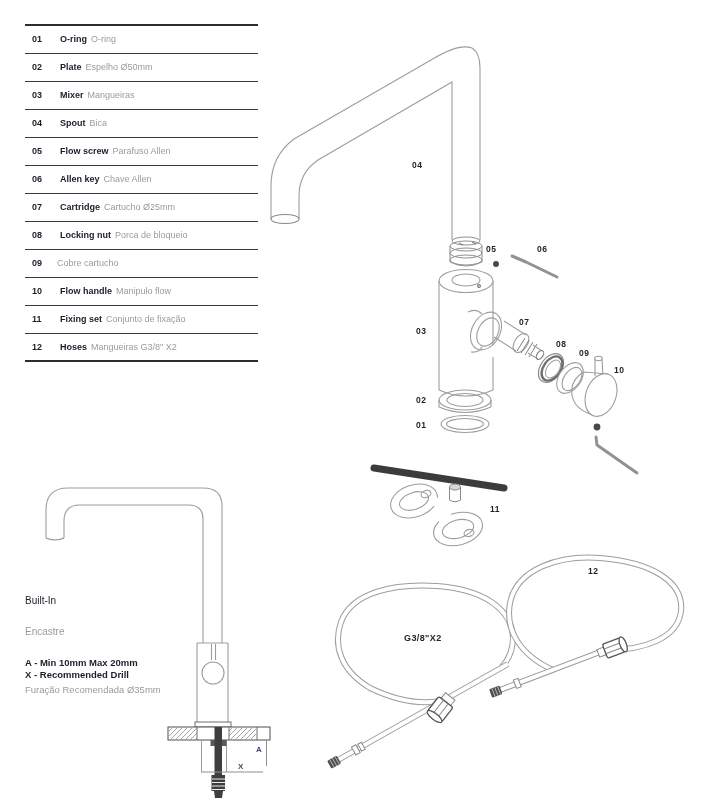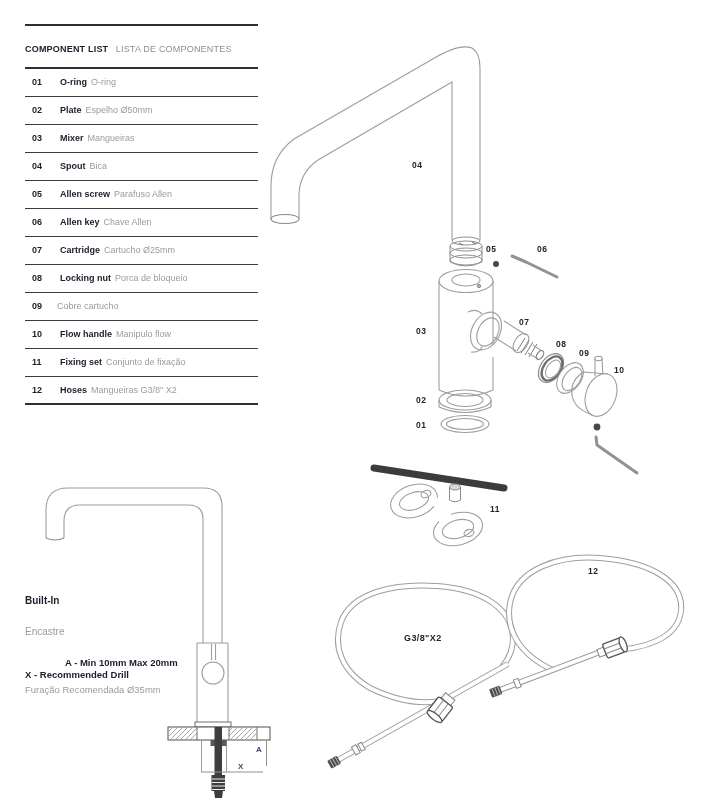--- a/index.html
+++ b/index.html
@@ -18,23 +18,23 @@
   .crow .en{font-size:9px;font-weight:bold;color:#1d1d2b;margin-left:7px;}
   .crow .pt{font-size:9px;color:#9b9b9d;margin-left:4px;}
 
   
   .plabel{position:absolute;font-size:8.5px;font-weight:bold;color:#23232f;letter-spacing:.4px;}
   .hose-spec{position:absolute;font-size:9px;font-weight:bold;color:#23232f;letter-spacing:.4px;}
   .dim-label{position:absolute;font-size:8px;font-weight:bold;color:#3f4d6d;}
 
   
   .builtin-text{position:absolute;left:25px;top:595px;width:190px;}
-  .bi-title{font-size:10px;font-weight:bold;color:#1d1d2b;}
+  .bi-title{font-size:10px;font-weight:normal;color:#1d1d2b;}
   .bi-sub{font-size:10px;color:#9b9b9d;margin-top:20px;}
-  .bi-dim-a{font-size:9.5px;font-weight:bold;color:#1d1d2b;margin-top:20px;margin-left:40px;}
+  .bi-dim-a{font-size:9.5px;font-weight:bold;color:#1d1d2b;margin-top:20px;}
   .bi-dim-x{font-size:9.5px;font-weight:bold;color:#1d1d2b;margin-top:1px;}
   .bi-dim-x-pt{font-size:9.5px;color:#9b9b9d;margin-top:4px;}
 </style>
 </head>
 <body>
 
 <div class="page">
 
   <svg class="art" viewBox="0 0 708 800" xmlns="http://www.w3.org/2000/svg">
     <defs>
@@ -214,24 +214,20 @@
       <rect x="211.5" y="775" width="13.5" height="16" fill="#3e3e40"></rect>
       <path d="M212,779 H225 M212,782.5 H225 M212,786 H225 M212,789.5 H225" stroke="#ffffff" stroke-width="0.9"></path>
       <path d="M214,791 L223,791 L222,798 L215,798 Z" fill="#3e3e40"></path>
 
       <path d="M266.5,740 L266.5,766" stroke="#8f8f8f"></path>
       <path d="M201,772 L263,772" stroke="#8f8f8f"></path>
     </g>
   </svg>
 
   <div class="component-list">
-    <div class="list-header">
-      <span class="hdr-en">COMPONENT LIST</span>
-      <span class="hdr-pt">LISTA DE COMPONENTES</span>
-    </div>
     <div class="crow">
       <span class="num">01</span>
       <span class="en">O-ring</span>
       <span class="pt">O-ring</span>
     </div>
     <div class="crow">
       <span class="num">02</span>
       <span class="en">Plate</span>
       <span class="pt">Espelho Ø50mm</span>
     </div>
@@ -240,21 +236,21 @@
       <span class="en">Mixer</span>
       <span class="pt">Mangueiras</span>
     </div>
     <div class="crow">
       <span class="num">04</span>
       <span class="en">Spout</span>
       <span class="pt">Bica</span>
     </div>
     <div class="crow">
       <span class="num">05</span>
-      <span class="en">Allen screw</span>
+      <span class="en">Flow screw</span>
       <span class="pt">Parafuso Allen</span>
     </div>
     <div class="crow">
       <span class="num">06</span>
       <span class="en">Allen key</span>
       <span class="pt">Chave Allen</span>
     </div>
     <div class="crow">
       <span class="num">07</span>
       <span class="en">Cartridge</span>

